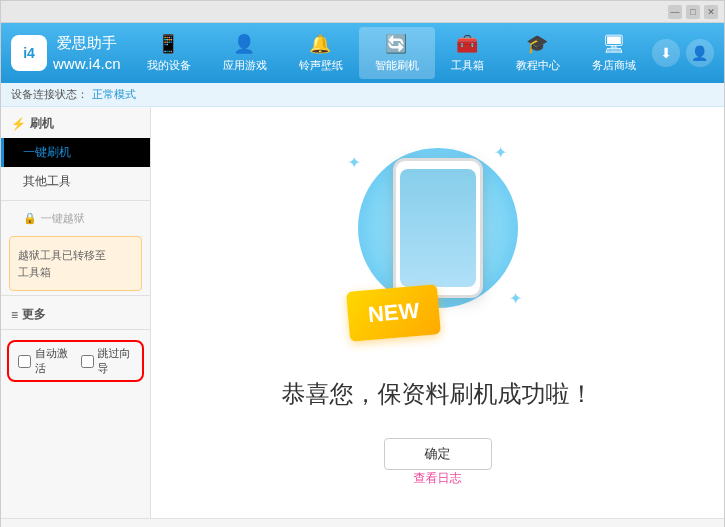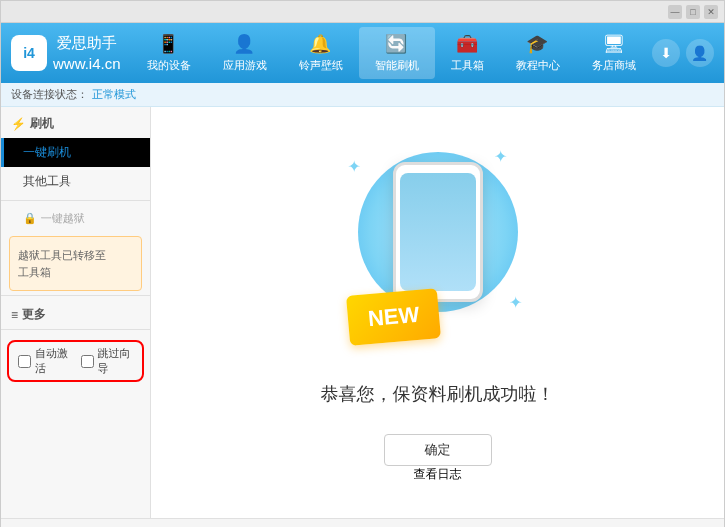--- a/index.html
+++ b/index.html
@@ -215,36 +215,36 @@
     .sparkle {
       position: absolute;
       color: #7dd4f5;
       font-size: 16px;
     }
     .sparkle-1 { top: 15px; left: 10px; }
     .sparkle-2 { top: 5px; right: 30px; }
     .sparkle-3 { bottom: 50px; right: 15px; }
 
     .success-text {
-      font-size: 18px;
+      font-size: 24px;
       color: #333;
       margin-bottom: 28px;
     }
     .confirm-btn {
       padding: 6px 40px;
       background: white;
       border: 1px solid #ccc;
       border-radius: 4px;
       cursor: pointer;
       font-size: 13px;
       color: #333;
     }
     .view-log {
       font-size: 12px;
-      color: #000000;
+      color: #ec4899;
       cursor: pointer;
     }
 
     
     .footer {
       height: 30px;
       background: #f5f5f5;
       border-top: 1px solid #e0e0e0;
       display: flex;
       align-items: center;

